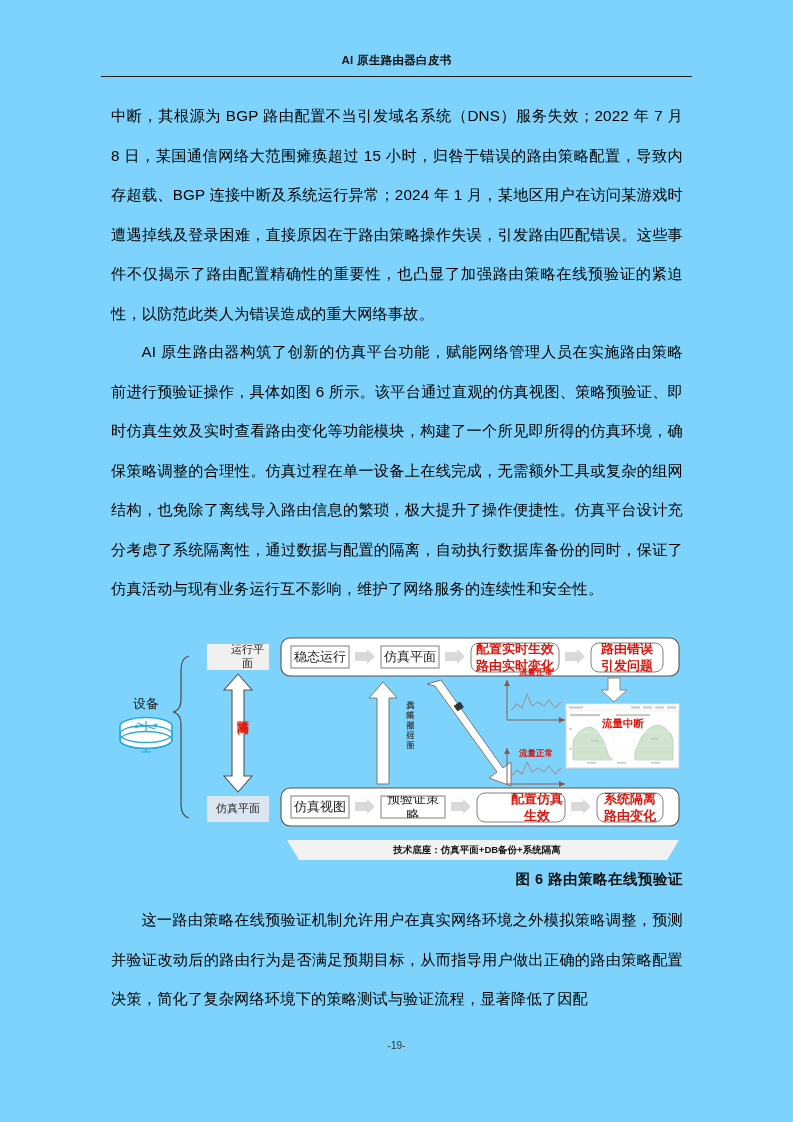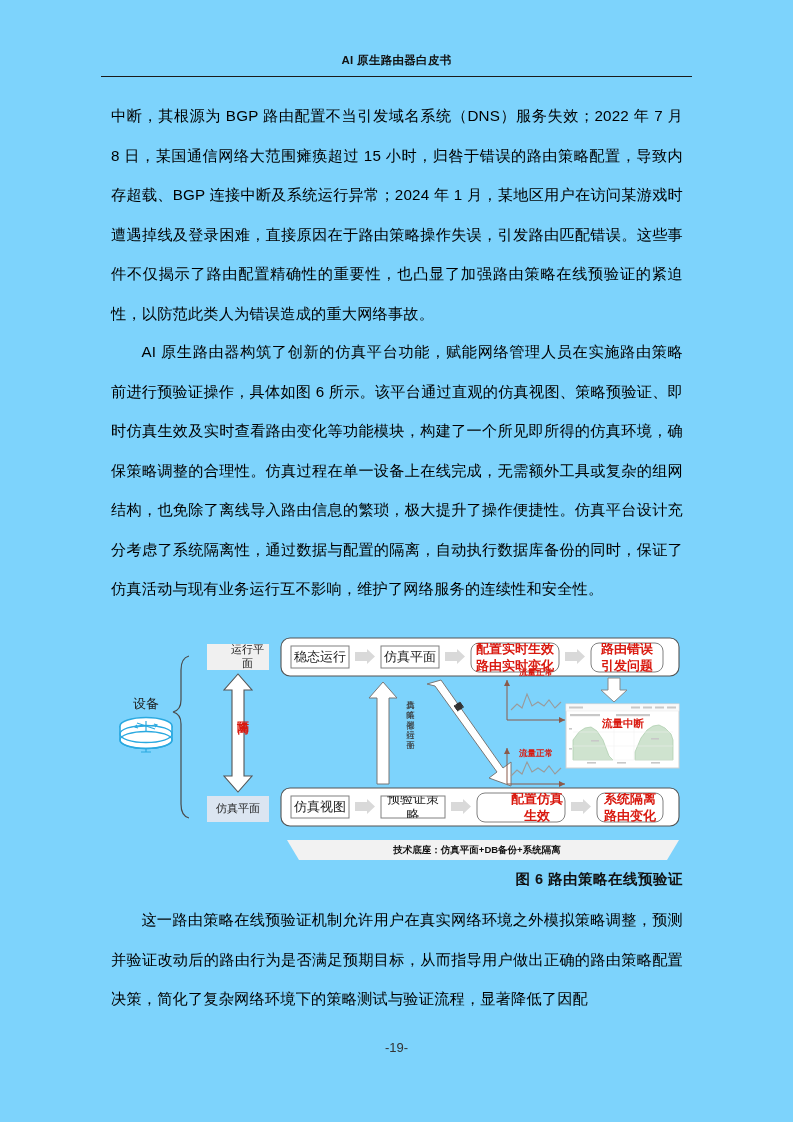--- a/index.html
+++ b/index.html
@@ -82,21 +82,21 @@
     letter-spacing: 0.5px;
   }
 
   
   .pagenum {
     position: absolute;
     left: 0;
     top: 1040px;
     width: 793px;
     text-align: center;
-    font-size: 13px;
+    font-size: 10px;
     color: #333;
   }
 
   
   .fo-box {
     font-family: "Liberation Sans", "DejaVu Sans", sans-serif;
     font-size: 13px;
     color: #1a1a1a;
     width: 100%;
     height: 100%;

